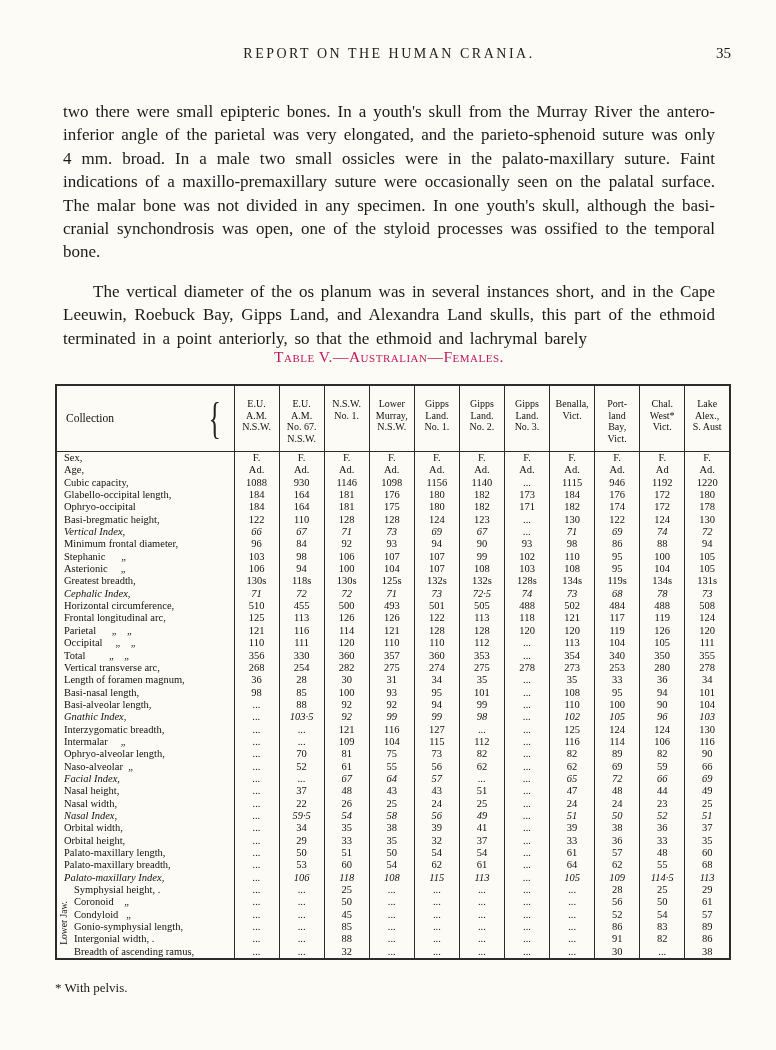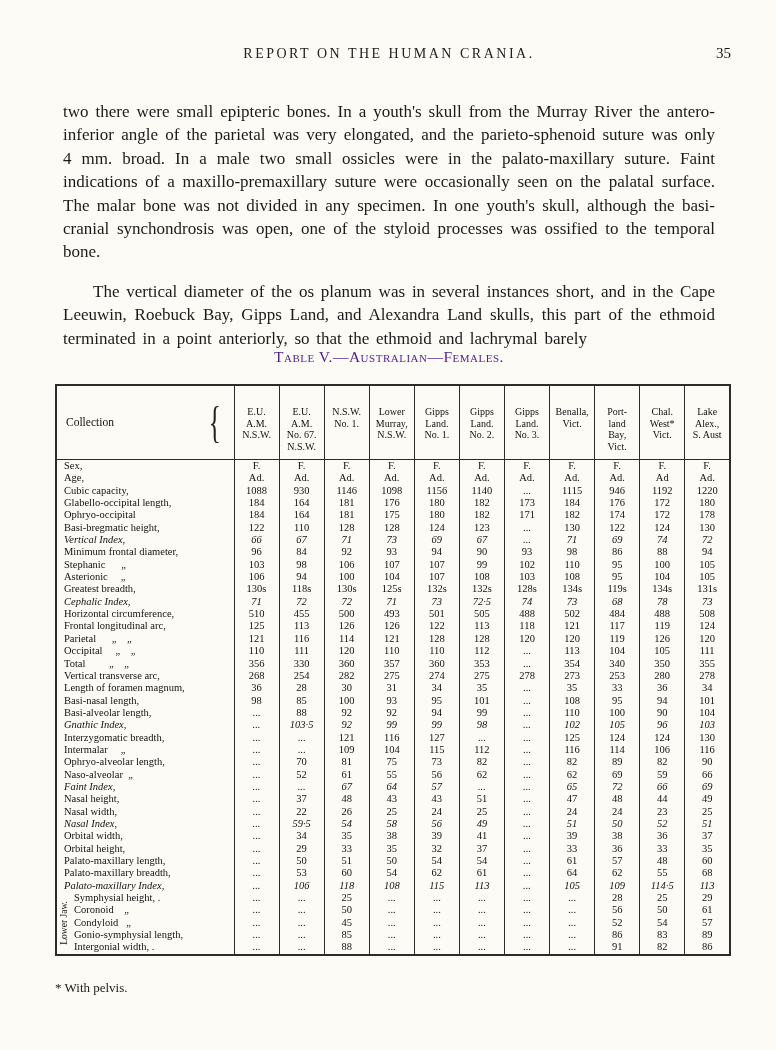--- a/index.html
+++ b/index.html
@@ -19,33 +19,33 @@
 
   .body-text { position:absolute; top:84px; left:47px; width:684px; }
   .para {
     margin:16px; font-size:17px; line-height:23.4px; text-align:justify;
     word-spacing:2.5px; color:#1a1a1a;
   }
   .para2 { text-indent:30px; margin-top:7px; }
 
   .table-title {
     position:absolute; top:348px; left:47px; width:684px; text-align:center;
-    font-size:15.5px; font-variant:small-caps; letter-spacing:0.5px; color:#4c1d95;
+    font-size:15.5px; font-variant:small-caps; letter-spacing:0.5px; color:#be185d;
   }
 
   .table-wrap { position:absolute; top:384px; left:55px; width:676px; }
   table {
     border-collapse:collapse; width:676px; table-layout:fixed;
     border:2px solid #2c2c2c;
   }
   th, td { border-left:1px solid #2c2c2c; padding:0; }
   thead th {
     border-bottom:1px solid #2c2c2c; font-weight:normal;
     font-size:10px; line-height:11.6px; vertical-align:top;
-    padding-top:20px; text-align:center; height:53px; color:#111;
+    padding-top:12px; text-align:center; height:53px; color:#111;
   }
   th.collection-cell { position:relative; text-align:center; }
   .collection-label {
     position:absolute; left:9px; top:50%; transform:translateY(-50%);
     font-size:11.5px;
   }
   .brace {
     position:absolute; right:12px; top:50%;
     transform:translateY(-50%) scaleY(1.55) scaleX(0.9);
     font-size:28px; font-weight:100; color:#222;
@@ -527,21 +527,21 @@
             <td>55</td>
             <td>56</td>
             <td>62</td>
             <td>...</td>
             <td>62</td>
             <td>69</td>
             <td>59</td>
             <td>66</td>
           </tr>
           <tr class="italic">
-            <td class="label">Faint Index,</td>
+            <td class="label">Facial Index,</td>
             <td>...</td>
             <td>...</td>
             <td>67</td>
             <td>64</td>
             <td>57</td>
             <td>...</td>
             <td>...</td>
             <td>65</td>
             <td>72</td>
             <td>66</td>
@@ -721,20 +721,34 @@
             <td>...</td>
             <td>88</td>
             <td>...</td>
             <td>...</td>
             <td>...</td>
             <td>...</td>
             <td>...</td>
             <td>91</td>
             <td>82</td>
             <td>86</td>
+          </tr>
+          <tr class="lj">
+            <td class="label">Breadth of ascending ramus,</td>
+            <td>...</td>
+            <td>...</td>
+            <td>32</td>
+            <td>...</td>
+            <td>...</td>
+            <td>...</td>
+            <td>...</td>
+            <td>...</td>
+            <td>30</td>
+            <td>...</td>
+            <td>38</td>
           </tr>
         </tbody>
       </table>
     <div class="lower-jaw">
       <span>Lower Jaw.</span>
     </div>
   </div>
 
   <div class="footnote">* With pelvis.</div>
 

